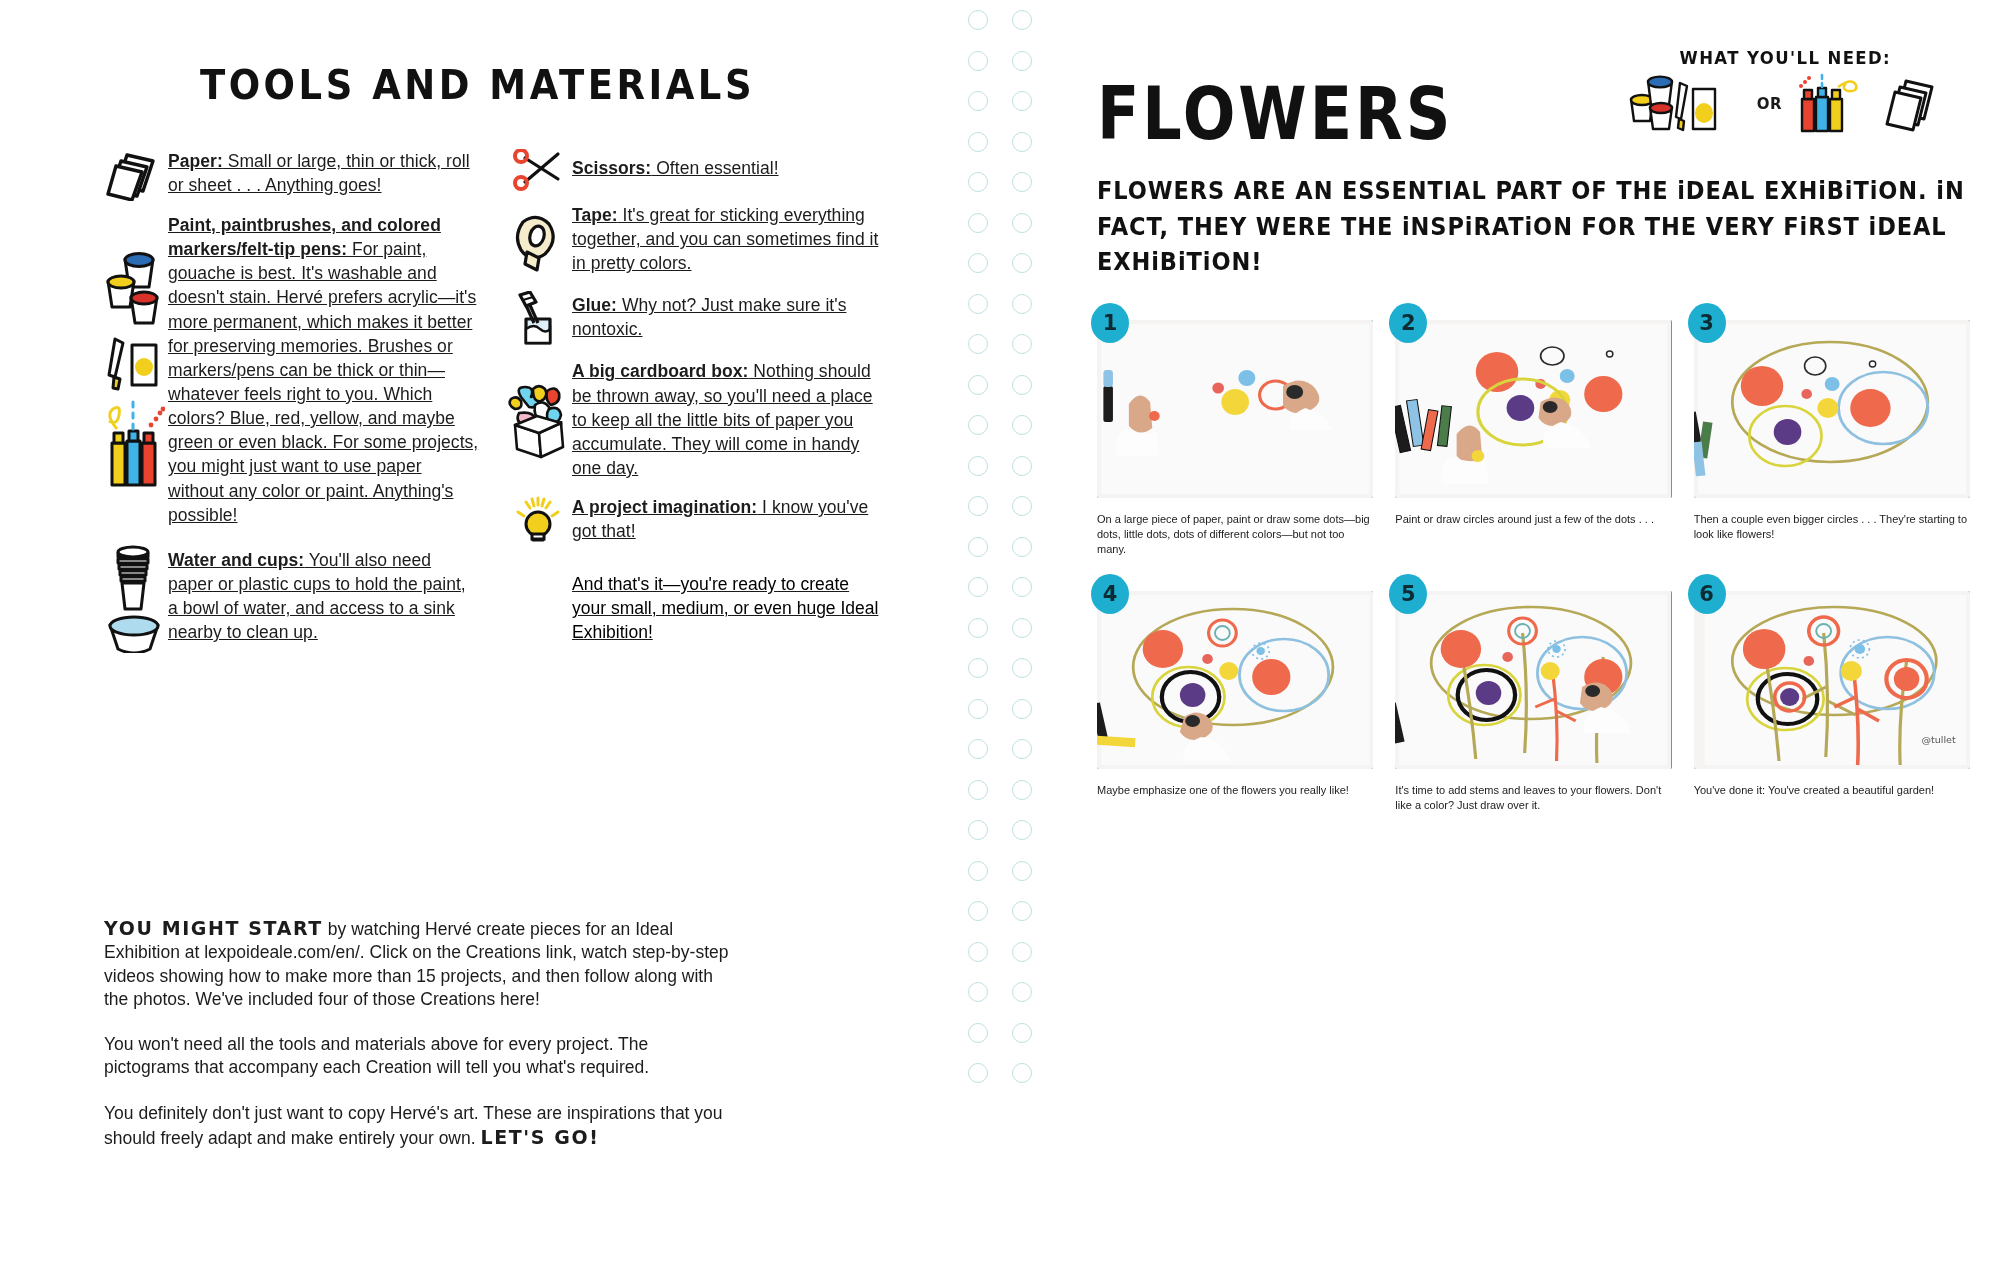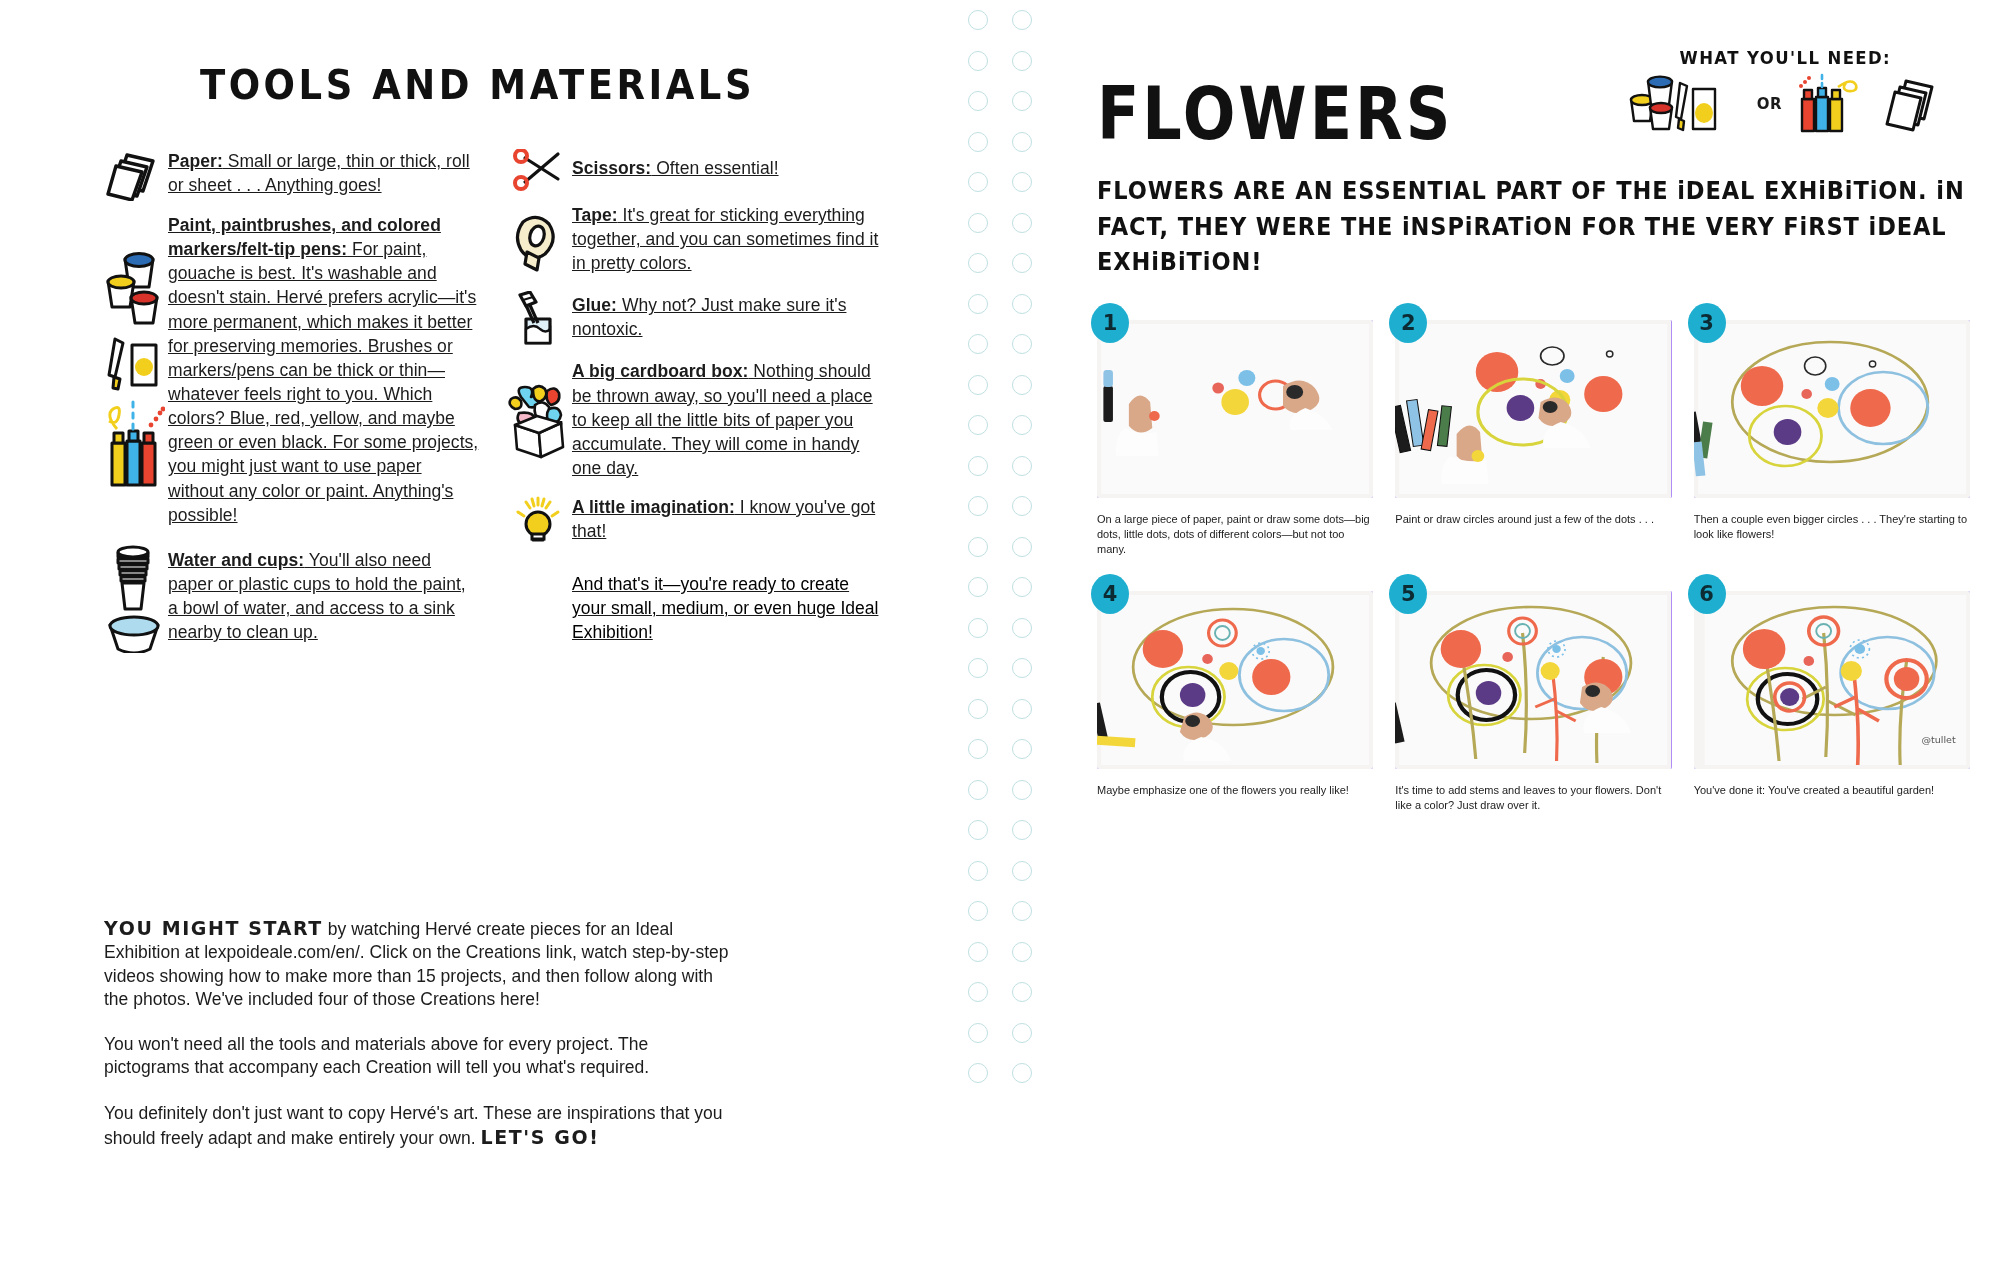--- a/index.html
+++ b/index.html
@@ -95,21 +95,21 @@
   .steps{margin-top:48px;display:grid;grid-template-columns:repeat(3,1fr);column-gap:22px;row-gap:10px;}
   .step{position:relative;}
   .badge{
     position:absolute;left:-6px;top:-16px;z-index:5;
     width:38px;height:38px;border-radius:50%;
     background:#1eafd0;color:#0d2b33;
     font-family:"DejaVu Sans", sans-serif;font-weight:700;
     font-size:21px;display:flex;align-items:center;justify-content:center;
     transform:scaleY(1.05);
   }
-  .photo{width:100%;height:178px;border-radius:2px;position:relative;overflow:hidden;background:#8b5cf6;}
+  .photo{width:100%;height:178px;border-radius:2px;position:relative;overflow:hidden;background:#0f766e;}
   .cap{font-size:11px;line-height:1.36;margin-top:14px;color:#1c1c1c;min-height:30px;}
   .row2{margin-top:34px;}
   svg{display:block;}
 </style>
 </head>
 <body>
 
 <div class="spread">
 
   <div class="page-left">
@@ -299,21 +299,21 @@
                   <path d="M44 16 l-6 4"></path>
                 <path d="M18 3 l2 7"></path>
                   <path d="M30 3 l-2 7"></path>
               </g>
               <circle cx="24" cy="28" r="12" fill="#f2cf1d" stroke="#111" stroke-width="3"></circle>
               <path d="M18 38 h12 v5 h-12 z" fill="#fff" stroke="#111" stroke-width="3"></path>
               <path d="M19 44 h10" stroke="#111" stroke-width="3" stroke-linecap="round"></path>
             </svg>
           </div>
           <div class="item-txt">
-            <b>A little imagination:</b><span> I know you've got that!</span>
+            <b>A project imagination:</b><span> I know you've got that!</span>
           </div>
         </div>
 
         <div class="item">
           <div class="item-ico"></div>
           <div class="note">And that's it—you're ready to create your small, medium, or even huge Ideal Exhibition!</div>
         </div>
 
       </div>
     </div>

